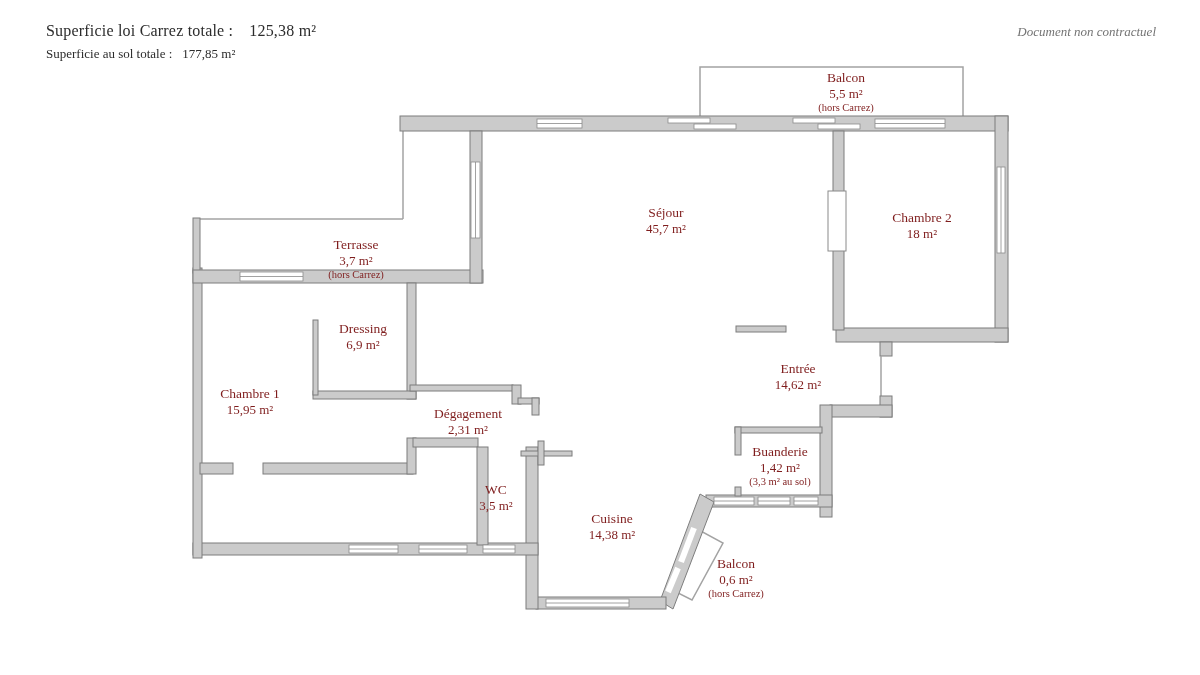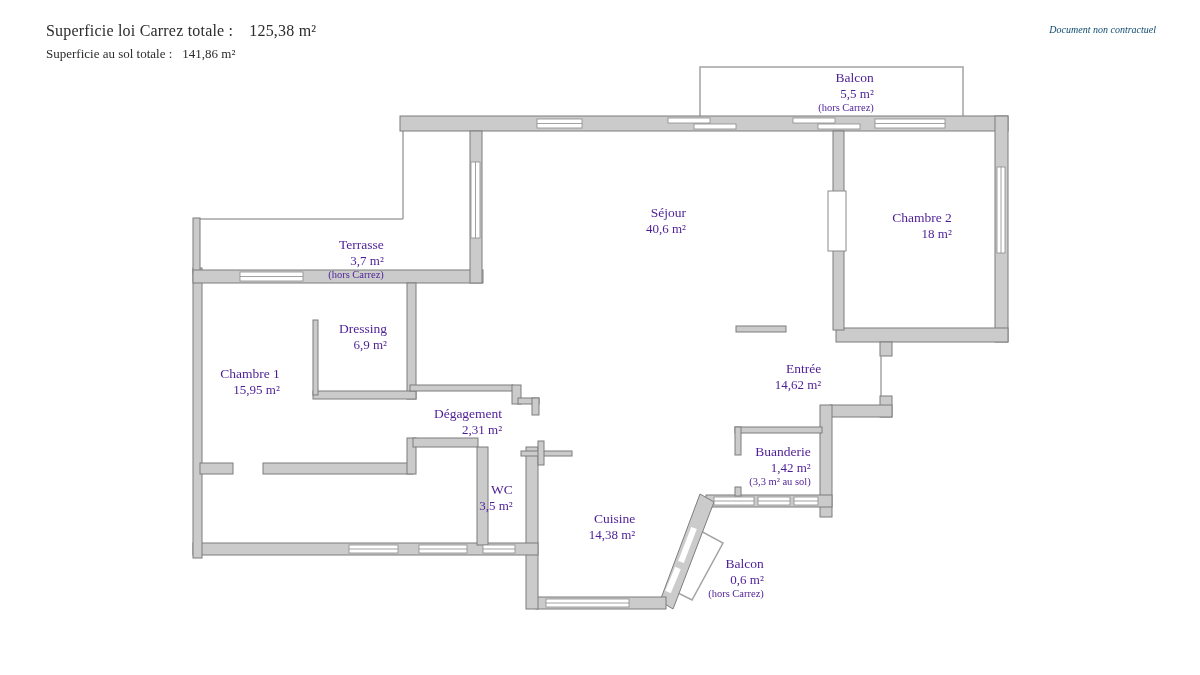--- a/index.html
+++ b/index.html
@@ -6,23 +6,23 @@
   .page{
     position:relative;width:1200px;height:675px;background:#ffffff;overflow:hidden;
     font-family:Liberation Serif, serif;color:#3d3d3d;
   }
   .plan-svg{position:absolute;left:0;top:0;}
   
   .hdr1{position:absolute;left:46px;top:22px;font-size:16px;color:#2c2c2c;letter-spacing:.2px;}
   .hdr1 .val{margin-left:16px;}
   .hdr2{position:absolute;left:46px;top:46px;font-size:13px;color:#2c2c2c;}
   .hdr2 .val{margin-left:10px;}
-  .disclaimer{position:absolute;top:24px;right:44px;font-size:10px;font-style:italic;color:#0c4a6e;}
+  .disclaimer{position:absolute;top:24px;right:44px;font-size:13px;font-style:italic;color:#737373;}
   
-  .room-label{position:absolute;transform:translateX(-50%);text-align:right;white-space:nowrap;color:#4c1d95;}
+  .room-label{position:absolute;transform:translateX(-50%);text-align:center;white-space:nowrap;color:#7f1d1d;}
   .rname{font-size:13.5px;line-height:16px;}
   .rarea{font-size:13px;line-height:16px;}
   .rnote{font-size:10.5px;line-height:12px;}
   
   .wall{fill:#cbcbcb;stroke:#7d7d7d;stroke-width:1;}
   .thin{fill:none;stroke:#a3a3a3;stroke-width:1.5;}
   .thinw{fill:#ffffff;stroke:#a3a3a3;stroke-width:1.5;}
   .win{fill:#ffffff;stroke:#8a8a8a;stroke-width:0.8;}
   .winline{stroke:#8a8a8a;stroke-width:0.8;}
   .door{fill:#ffffff;stroke:#8a8a8a;stroke-width:1;}
@@ -115,52 +115,52 @@
     <line class="glass" x1="694" y1="528" x2="681" y2="562"></line>
     <line class="glass" x1="678" y1="568" x2="668" y2="592"></line>
 
     <rect class="door" x="828" y="191" width="18" height="60"></rect>
   </svg>
 
   <div class="hdr1">
     <span>Superficie loi Carrez totale :</span><span class="val">125,38 m²</span>
   </div>
   <div class="hdr2">
-    <span>Superficie au sol totale :</span><span class="val">141,86 m²</span>
+    <span>Superficie au sol totale :</span><span class="val">177,85 m²</span>
   </div>
   <div class="disclaimer">Document non contractuel</div>
 
   <div class="room-label" style="left:846px;top:70px">
     <div class="rname">Balcon</div>
     <div class="rarea">5,5 m²</div>
     <div class="rnote">(hors Carrez)</div>
   </div>
 
   <div class="room-label" style="left:356px;top:237px">
     <div class="rname">Terrasse</div>
     <div class="rarea">3,7 m²</div>
     <div class="rnote">(hors Carrez)</div>
   </div>
 
   <div class="room-label" style="left:666px;top:205px">
     <div class="rname">Séjour</div>
-    <div class="rarea">40,6 m²</div>
+    <div class="rarea">45,7 m²</div>
   </div>
 
   <div class="room-label" style="left:922px;top:210px">
     <div class="rname">Chambre 2</div>
     <div class="rarea">18 m²</div>
   </div>
 
   <div class="room-label" style="left:363px;top:321px">
     <div class="rname">Dressing</div>
     <div class="rarea">6,9 m²</div>
   </div>
 
-  <div class="room-label" style="left:250px;top:366px">
+  <div class="room-label" style="left:250px;top:386px">
     <div class="rname">Chambre 1</div>
     <div class="rarea">15,95 m²</div>
   </div>
 
   <div class="room-label" style="left:468px;top:406px">
     <div class="rname">Dégagement</div>
     <div class="rarea">2,31 m²</div>
   </div>
 
   <div class="room-label" style="left:798px;top:361px">

